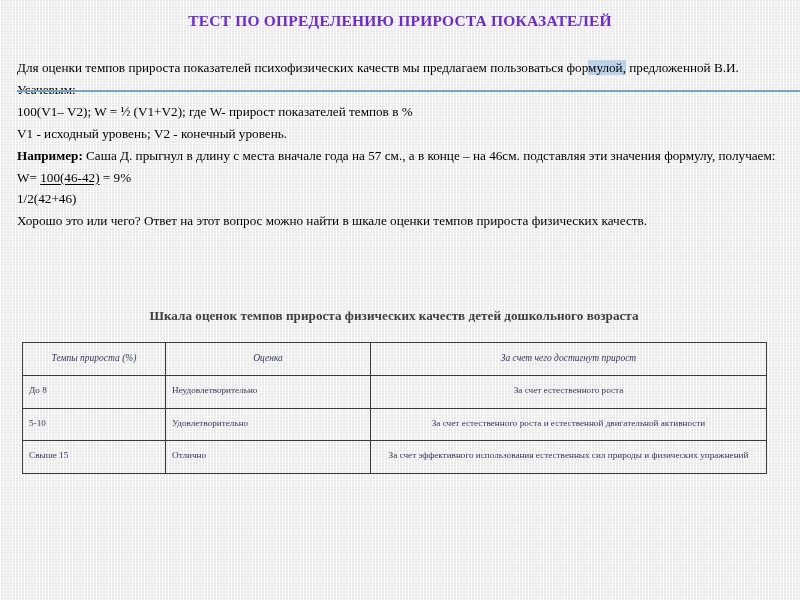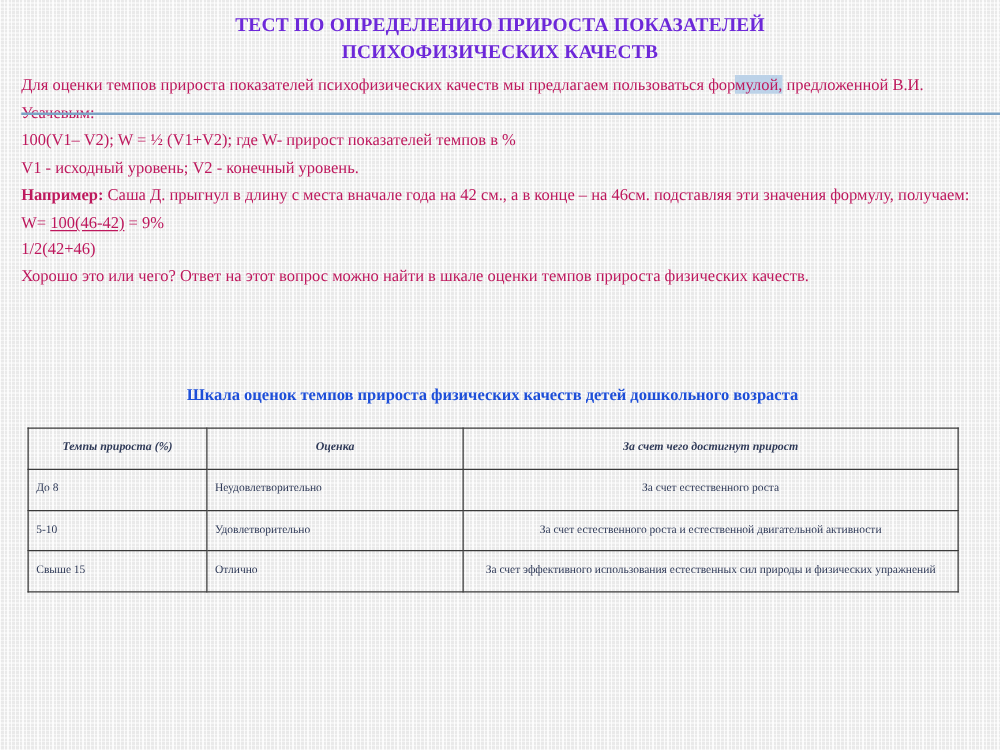--- a/index.html
+++ b/index.html
@@ -48,21 +48,21 @@
   .body-text {
     position: absolute;
     left: 17px;
     top: 57px;
     width: 760px;
   }
   .para {
     font-size: 13.2px;
     line-height: 21.5px;
     margin: 0 0 0.5px 0;
-    color: #be185d;
+    color: #000000;
     text-align: left;
     white-space: normal;
   }
   .para.tight {
     line-height: 21px;
   }
   .para-lead {
     font-weight: bold;
   }
   .hl {
@@ -84,42 +84,42 @@
   
   .table-caption {
     position: absolute;
     left: 22px;
     top: 307px;
     width: 744px;
     text-align: center;
     font-weight: bold;
     font-size: 13.2px;
     line-height: 18px;
-    color: #1d4ed8;
+    color: #404040;
   }
 
   
   .scale-table {
     position: absolute;
     left: 22px;
     top: 342px;
     width: 744px;
     border-collapse: collapse;
     table-layout: fixed;
     background-color: transparent;
   }
   .scale-table th,
   .scale-table td {
     border: 1px solid #3a3a3a;
     vertical-align: top;
     color: #2f3a58;
     background-color: transparent;
   }
   .scale-table th {
-    font-weight: bold;
+    font-weight: normal;
     font-style: italic;
     font-size: 9.5px;
     text-align: center;
     padding: 9px 4px 10px 4px;
     line-height: 13px;
     margin-top: 44px;
   }
   .scale-table td {
     font-size: 9.2px;
     line-height: 15.5px;
@@ -137,34 +137,33 @@
     padding-left: 8px;
   }
 </style>
 </head>
 <body>
 
 <div class="slide">
 
   <div class="title">
     <span class="title-line">ТЕСТ ПО ОПРЕДЕЛЕНИЮ ПРИРОСТА ПОКАЗАТЕЛЕЙ</span>
-    <span class="title-line">ПСИХОФИЗИЧЕСКИХ КАЧЕСТВ</span>
   </div>
 
   <div class="body-text">
 
     <div class="rule"></div>
 
     <p class="para"><span>Для оценки темпов прироста показателей психофизических качеств мы предлагаем пользоваться фор</span><span class="hl">мулой,</span><span> предложенной В.И. Усачевым:</span></p>
 
     <p class="para">100(V1– V2); W  = ½ (V1+V2); где W- прирост показателей темпов в %</p>
 
     <p class="para">V1 - исходный уровень; V2 - конечный уровень.</p>
 
-    <p class="para"><span class="para-lead">Например:</span><span> Саша Д. прыгнул в длину с места вначале года на 42 см., а в конце – на 46см. подставляя эти значения формулу, получаем:</span></p>
+    <p class="para"><span class="para-lead">Например:</span><span> Саша Д. прыгнул в длину с места вначале года на 57 см., а в конце – на 46см. подставляя эти значения формулу, получаем:</span></p>
 
     <p class="para tight"><span>W= </span><span class="frac-top">100(46-42)</span><span> = 9%</span></p>
 
     <p class="para tight">1/2(42+46)</p>
 
     <p class="para">Хорошо это или чего? Ответ на этот вопрос можно найти в шкале оценки темпов прироста физических качеств.</p>
   </div>
 
   <div class="table-caption">Шкала оценок темпов прироста физических качеств детей дошкольного возраста</div>
 

